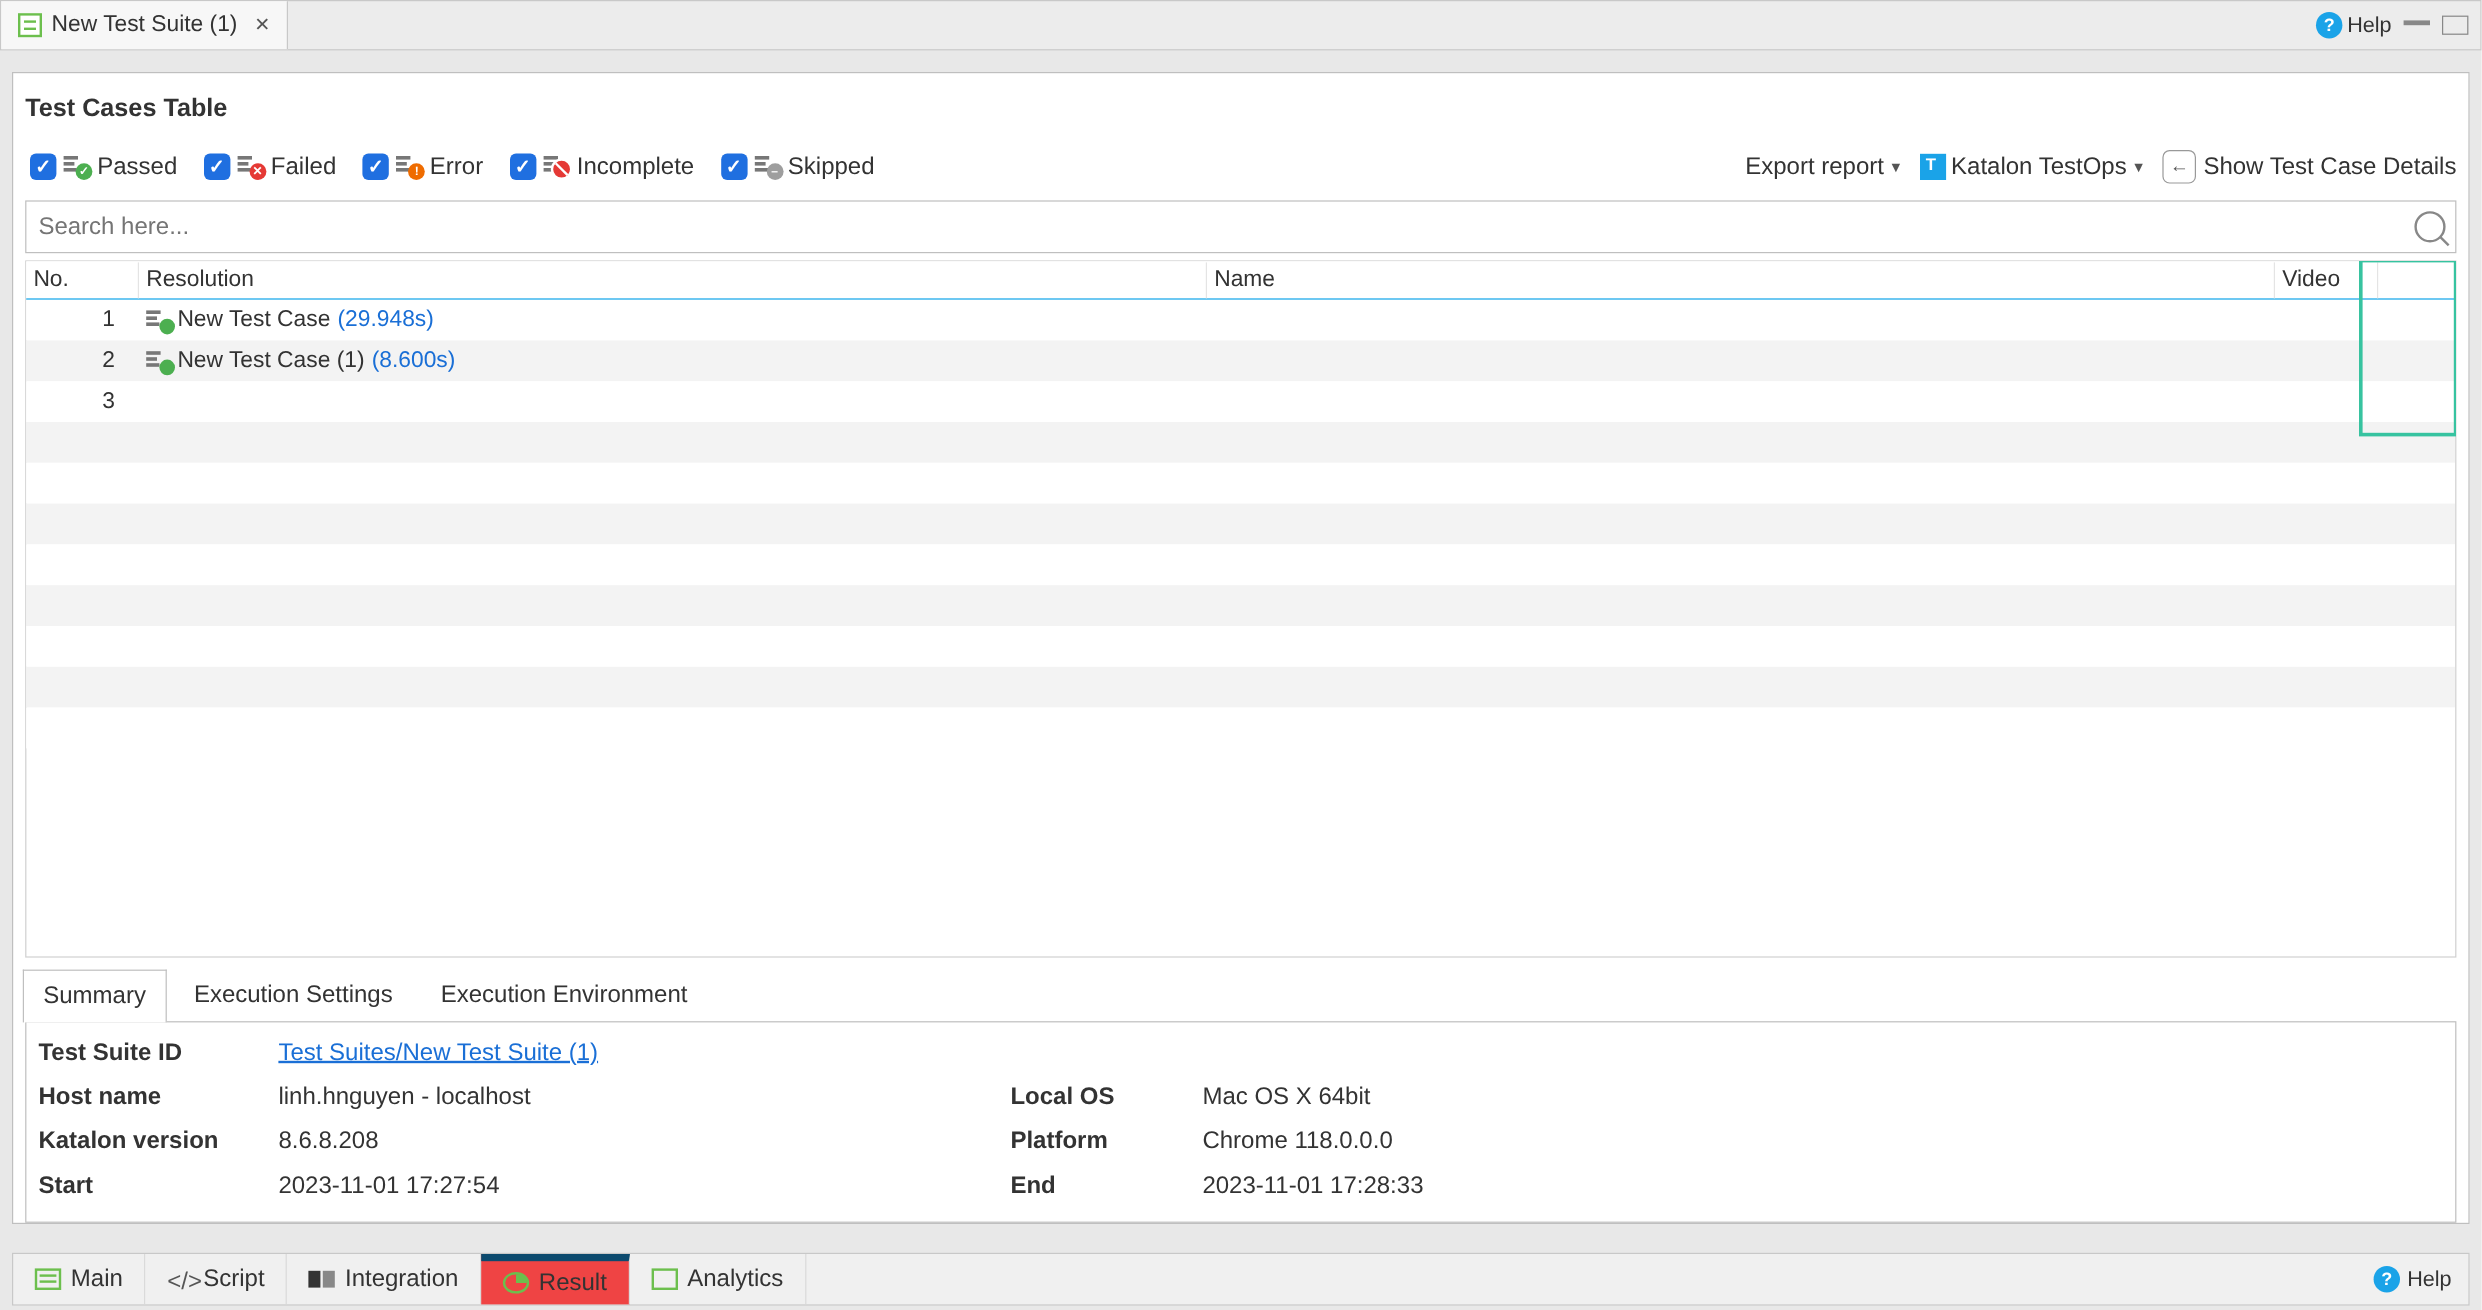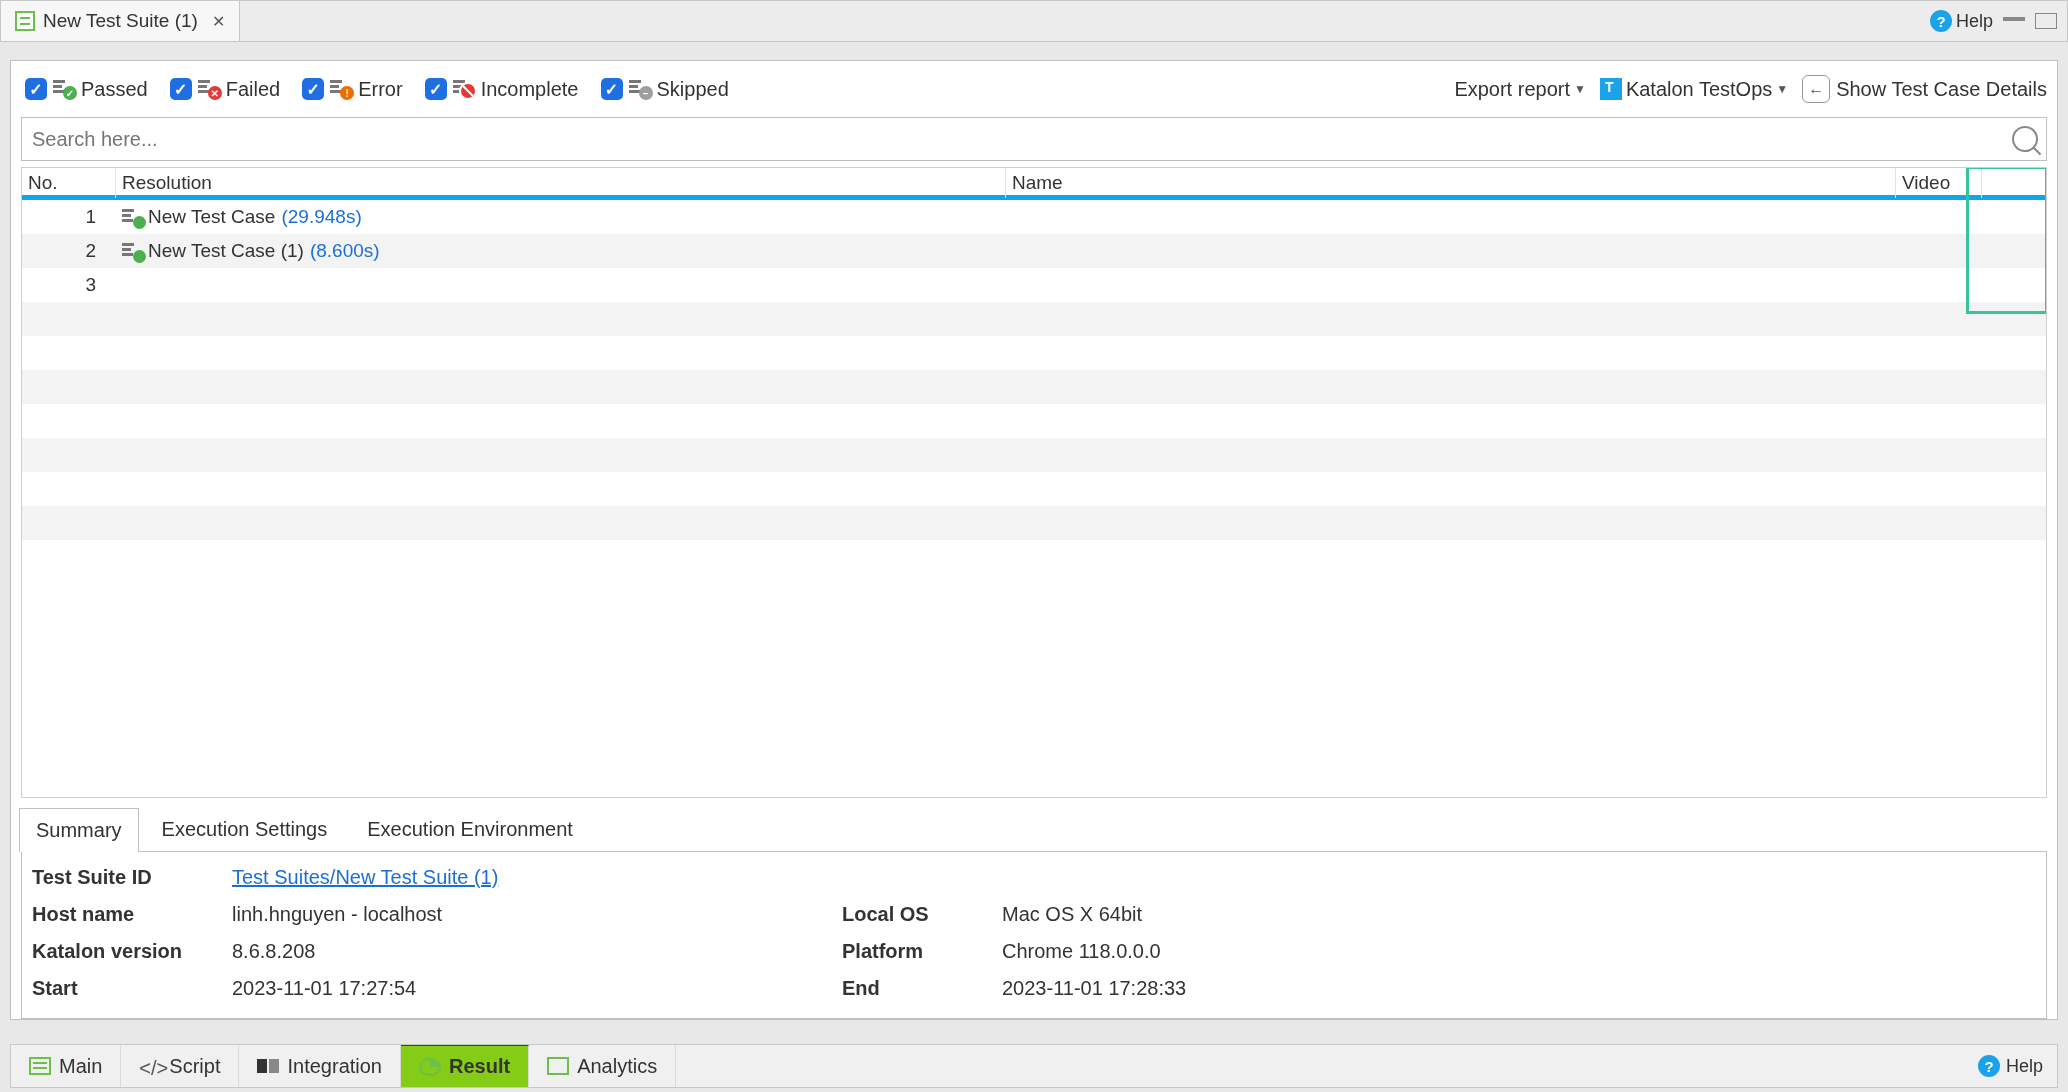--- a/index.html
+++ b/index.html
@@ -171,21 +171,21 @@
     overflow:auto;
     position:relative;
   }
   .thead, .trow {
     display:grid;
     grid-template-columns: 94px 890px 890px 86px;
     align-items:center;
     font-size:19px;
   }
   .thead {
-    border-bottom:5px solid #0ea5e9;
+    border-bottom:1px solid #0ea5e9;
     background:#fff;
     height: 32px;
     color:#333;
     position:relative;
   }
   .th { padding: 4px 6px; border-right:1px solid #e4e4e4; }
   .th:last-child { border-right:none; }
   .th-video {
     position:relative;
   }
@@ -265,21 +265,21 @@
     border:1px solid #c8c8c8;
     height: 44px;
   }
   .bottom-left { display:flex; align-items:center; height:100%; }
   .btab {
     display:flex; align-items:center; gap:8px;
     padding: 0 18px; height:100%;
     font-size:20px;
     border-right:1px solid #dadada;
   }
-  .btab.active { background:#84cc16; border-top:1px solid #0c4a6e;font-weight:bold;}
+  .btab.active { background:#ef4444; border-top:6px solid #0c4a6e;}
   .btab .bi { width:22px; height:18px; display:inline-block; }
   .bi-main{ border:2px solid #6cbf4d; position:relative;}
   .bi-main::before{content:""; position:absolute; left:2px; right:2px; top:3px; height:2px; background:#6cbf4d;}
   .bi-main::after{content:""; position:absolute; left:2px; right:2px; top:8px; height:2px; background:#6cbf4d;}
   .bi-script{ color:#555; }
   .bi-integration{ position:relative;}
   .bi-integration::before{content:""; position:absolute; left:0; top:2px; width:10px; height:14px; background:#333;}
   .bi-integration::after{content:""; position:absolute; right:0; top:2px; width:10px; height:14px; background:#888;}
   .bi-result{
     width:22px;height:22px;border:2px solid #6cbf4d;border-radius:50%;
@@ -306,20 +306,21 @@
     <div class="help-group">
       <span class="help-icon">?</span>
       <span>Help</span>
     </div>
     <span class="win-btn win-min"></span>
     <span class="win-btn"></span>
   </div>
 </div>
 
 <div class="content">
+  <div class="section-title">Test Cases Table</div>
 
   <div class="filter-row">
     <div class="filters-left">
       <div class="filter passed">
         <span class="chk">✓</span>
         <span class="status-ico">
             <span class="bars">
               <span></span>
               <span></span>
               <span></span>

